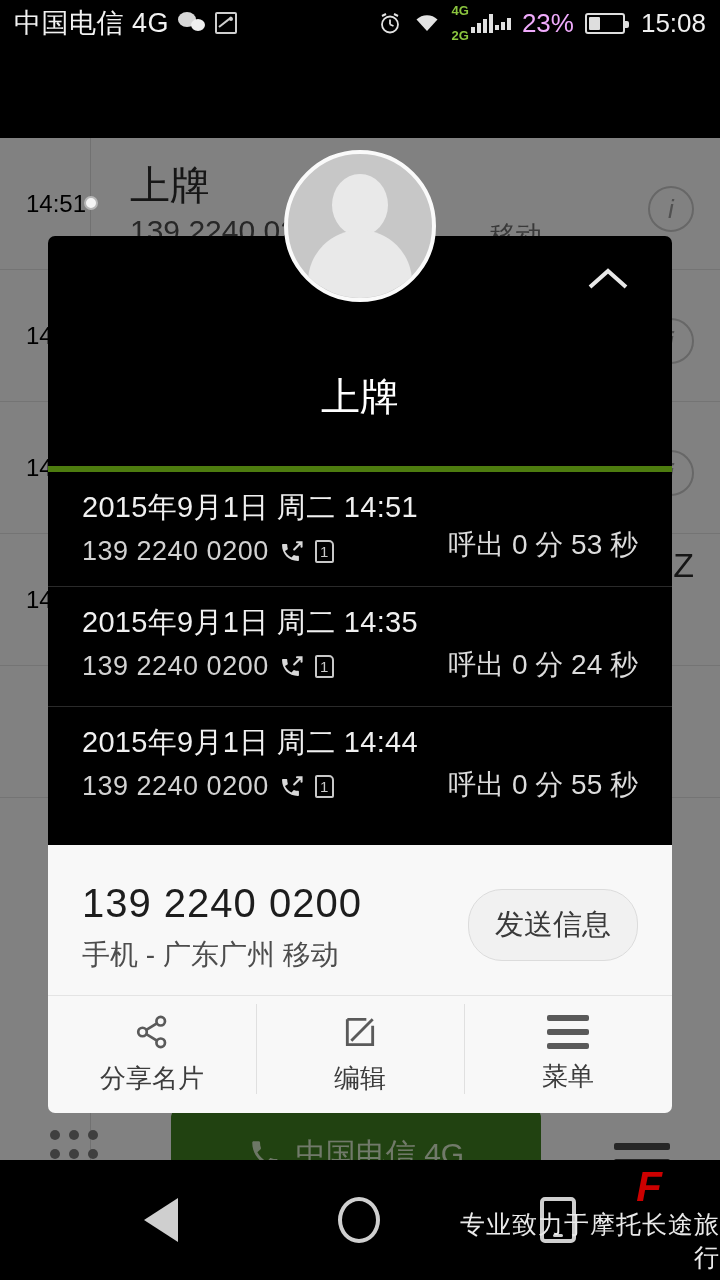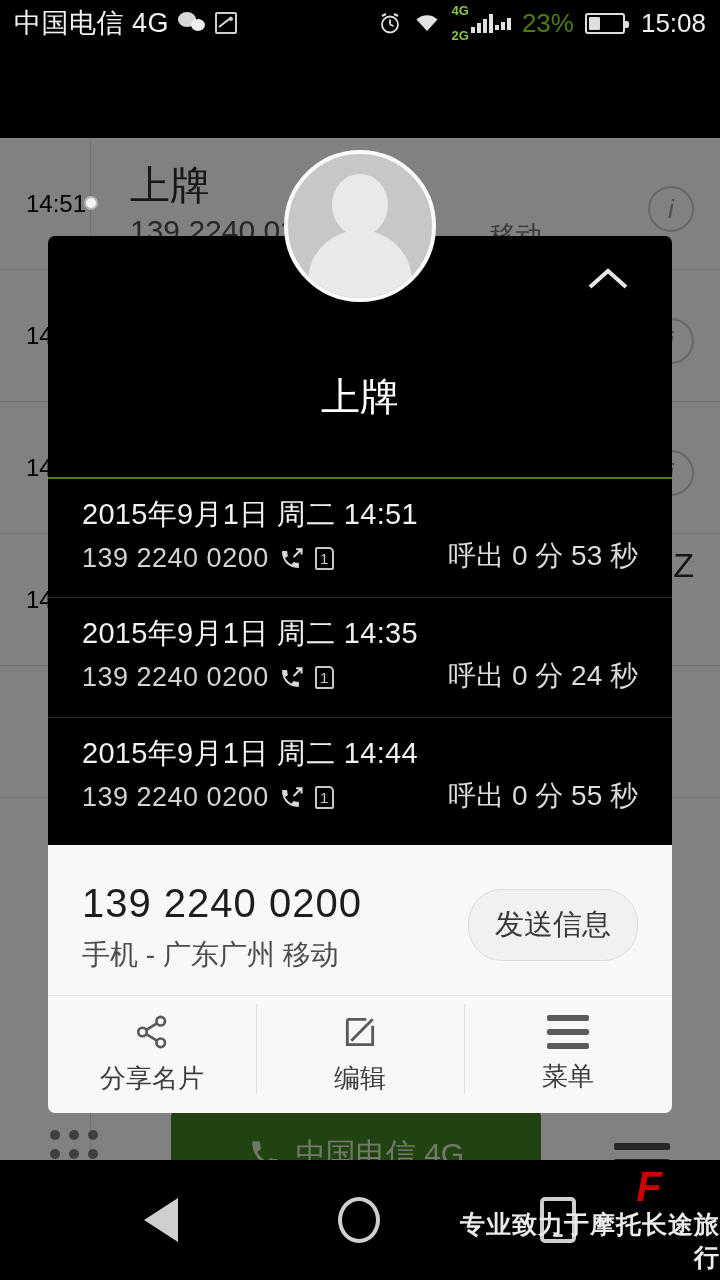--- a/index.html
+++ b/index.html
@@ -13,21 +13,21 @@
 
   
   .statusbar {
     position:absolute; top:0; left:0; width:720px; height:46px;
     background:#000; display:flex; align-items:center;
     padding:0 14px; color:#e8e8e8;
   }
   .sb-left { display:flex; align-items:center; gap:9px; flex:1; }
   .sb-carrier { font-size:27px; letter-spacing:.5px; color:#f2f2f2; }
   .sb-right { display:flex; align-items:center; gap:11px; }
-  .sb-pct { font-size:26px; color:#4d7c0f; }
+  .sb-pct { font-size:26px; color:#f0abfc; }
   .sb-clock { font-size:26px; color:#f0f0f0; margin-left:5px; }
 
   .ico { display:inline-block; position:relative; }
   .wechat-ico { width:28px; height:22px; }
   .wechat-ico .b1, .wechat-ico .b2 {
     position:absolute; border-radius:50%; background:#d8d8d8;
   }
   .wechat-ico .b1 { width:18px; height:15px; left:0; top:0; }
   .wechat-ico .b2 { width:14px; height:12px; left:13px; top:7px; background:#efefef; }
   .pic-ico {
@@ -118,42 +118,42 @@
               border-right:34px solid #cfcfcf; }
   .nav-home { width:42px; height:46px; border:4px solid #cfcfcf; border-radius:50%; }
   .nav-recent { width:36px; height:46px; border:4px solid #cfcfcf; border-radius:5px; position:relative; }
   .nav-recent:after { content:""; position:absolute; left:50%; transform:translateX(-50%);
                       bottom:2px; width:10px; height:3px; background:#cfcfcf; border-radius:2px; }
 
   
   .watermark { position:absolute; right:0; bottom:6px; width:264px; text-align:right; }
   .wm-logo { font-size:42px; font-weight:bold; font-style:italic; color:#cc0000;
              line-height:1; margin-right:58px; }
-  .wm-text { font-size:25px; font-weight:bold; color:#eaeaea; letter-spacing:1px; }
+  .wm-text { font-size:25px; font-weight:normal; color:#eaeaea; letter-spacing:1px; }
 
   
   .dialog {
     position:absolute; left:48px; top:236px; width:624px; height:877px;
     border-radius:7px; overflow:visible; z-index:20;
   }
   .dlg-dark {
     position:absolute; top:0; left:0; width:624px; height:609px;
     background:#000; border-radius:7px 7px 0 0; overflow:hidden;
   }
   .dlg-head { position:relative; height:230px; }
   .collapse-ico {
     position:absolute; right:42px; top:30px; width:44px; height:26px;
   }
   .dlg-name {
     position:absolute; left:0; top:134px; width:100%; text-align:center;
     color:#fff; font-size:39px;
   }
   .call-list { position:absolute; top:230px; left:0; width:100%; }
   .call-row { position:relative; height:120px; border-top:1px solid #2a2a2a; padding:16px 34px 0 34px; }
-  .call-row:first-child { border-top:2px solid #4d7c0f;margin-top:11px; }
+  .call-row:first-child { border-top:6px solid #4d7c0f; }
   .call-date { font-size:29px; color:#f0f0f0; letter-spacing:.3px; }
   .call-sub { margin-top:8px; display:flex; align-items:center; gap:10px; }
   .call-num { font-size:27px; color:#d2d2d2; letter-spacing:.5px; }
   .out-ico { width:26px; height:26px; position:relative; flex:0 0 auto; }
   .sim-ico { width:19px; height:23px; border:2px solid #c8c8c8; border-radius:2px 5px 2px 2px;
              font-size:15px; color:#c8c8c8; text-align:center; line-height:20px; flex:0 0 auto; }
   .call-dur { position:absolute; right:34px; bottom:22px; font-size:28px; color:#dcdcdc; }
 
   .dlg-white {
     position:absolute; top:609px; left:0; width:624px; height:268px;

